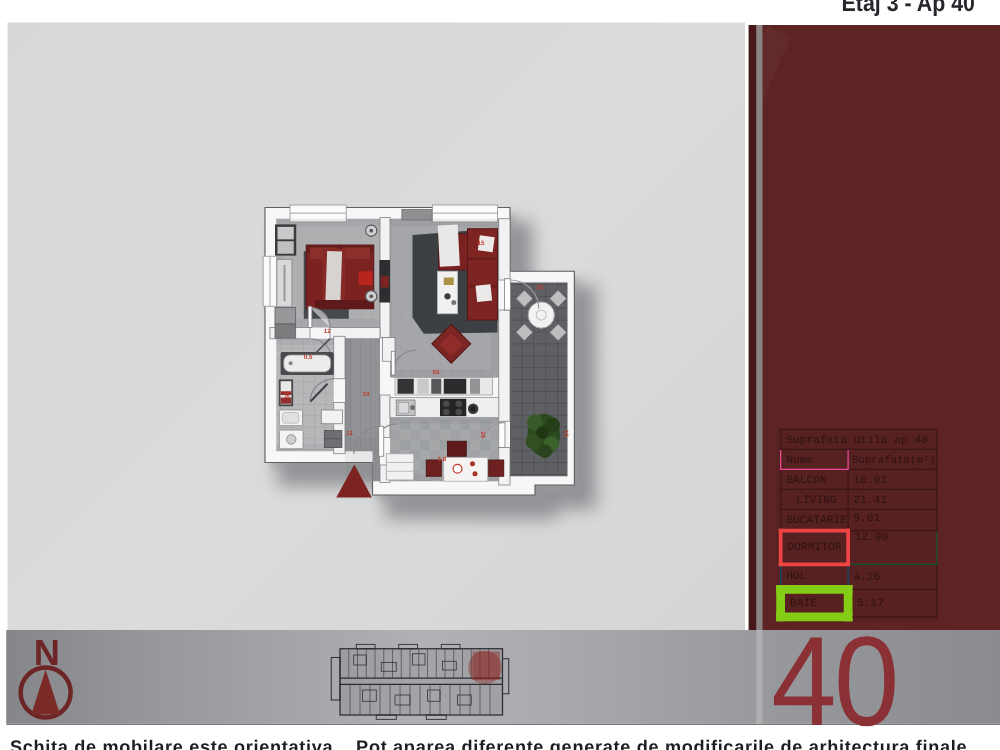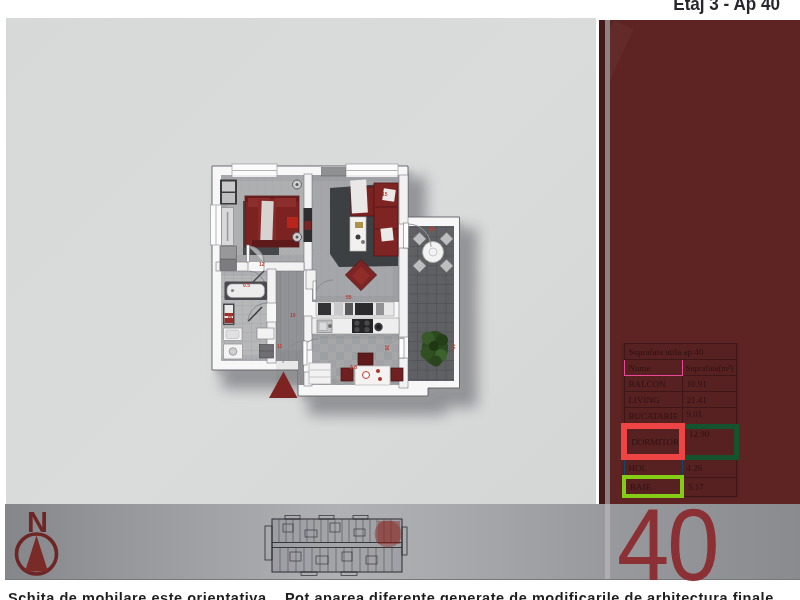--- a/index.html
+++ b/index.html
@@ -25,51 +25,51 @@
 
 <div class="abs" style="left:5px;top:504px;width:795px;height:75px;background:linear-gradient(90deg,#85868a 0%,#97989c 15%,#b0b1b5 42%,#a9aaae 55%,#999a9e 75%,#909195 90%,#8a8b8f 100%);border-bottom:1px solid #77787c;"></div>
 
 <div class="abs" style="left:605px;top:504px;width:5px;height:75px;background:rgba(205,200,200,0.45);"></div>
 
 <div class="abs" style="left:0;top:-7px;width:780px;text-align:right;font-size:19px;font-weight:bold;color:#26262c;transform:scaleX(0.9);transform-origin:right top;">Etaj 3 - Ap 40</div>
 
 <div class="abs" style="left:617px;top:487px;font-size:94px;font-weight:400;color:#8b3034;transform:scaleY(1.082);transform-origin:left top;letter-spacing:-2px;">40</div>
 
 <div class="abs" style="left:621px;top:343px;width:118px;">
-<table style="border-collapse:collapse;width:118px;font-family:Liberation Serif, serif;font-size:9px;color:#2e1212;background:rgba(0,0,0,0.07);">
+<table style="border-collapse:collapse;width:118px;font-family:Liberation Mono, monospace;font-size:9px;color:#2e1212;background:rgba(0,0,0,0.07);">
   <tbody>
           <tr>
             <td colspan="2" style="border:1px solid #3d1717;height:15px;padding:0 0 0 4px;">Suprafata utila ap 40</td>
           </tr>
   <tr>
             <td style="border:1px solid #ec4899;height:15px;padding:0 0 0 4px;width:53px;">Nume</td>
             <td style="border:1px solid #3d1717;padding:0 0 0 3px;font-size:8.6px;margin-left:47px;">Suprafata(m²)</td>
           </tr>
   <tr>
             <td style="border:1px solid #3d1717;height:15px;padding:0 0 0 4px;margin-left:36px;">BALCON</td>
             <td style="border:1px solid #3d1717;padding:0 0 0 4px;">10.91</td>
           </tr>
   <tr>
-            <td style="border:1px solid #3d1717;height:15px;padding:0 0 0 4px;">LIVING</td>
+            <td style="border:1px solid #3d1717;height:15px;padding:0 0 0 4px;text-align:center;">LIVING</td>
             <td style="border:1px solid #3d1717;padding:0 0 0 4px;">21.41</td>
           </tr>
   <tr>
             <td style="border:1px solid #3d1717;height:15px;padding:0 0 0 4px;">BUCATARIE</td>
             <td style="border:1px solid #3d1717;padding:0 0 3px 4px;">9.01</td>
           </tr>
   <tr>
-            <td style="border:6px solid #ef4444;height:15px;padding:0 0 0 4px;text-align:right;">DORMITOR</td>
-            <td style="border:5px solid #14532d;padding:0 0 16px 4px;">12.90</td>
+            <td style="border:3px solid #ef4444;height:15px;padding:0 0 0 4px;">DORMITOR</td>
+            <td style="border:1px solid #14532d;padding:0 0 16px 4px;">12.90</td>
           </tr>
   <tr>
             <td style="border:1px solid #0c4a6e;height:15px;padding:0 0 0 4px;">HOL</td>
             <td style="border:1px solid #3d1717;padding:0 0 0 4px;">4.26</td>
           </tr>
   <tr>
-            <td style="border:4px solid #84cc16;height:15px;padding:0 0 0 4px;">BAIE</td>
+            <td style="border:7px solid #84cc16;height:15px;padding:0 0 0 4px;">BAIE</td>
             <td style="border:1px solid #3d1717;padding:0 0 0 4px;margin-top:16px;">5.17</td>
           </tr>
 </tbody>
       </table>
 </div>
 
 <div class="abs" style="left:8px;top:589.5px;width:792px;font-size:14.5px;letter-spacing:0.55px;font-weight:bold;color:#1e1e20;white-space:nowrap;">Schita de mobilare este orientativa.&nbsp;&nbsp; Pot aparea diferente generate de modificarile de arhitectura finale.</div>
 
 <svg class="abs" style="left:0;top:0;" width="800" height="600" viewBox="0 0 800 600">
 <defs>

